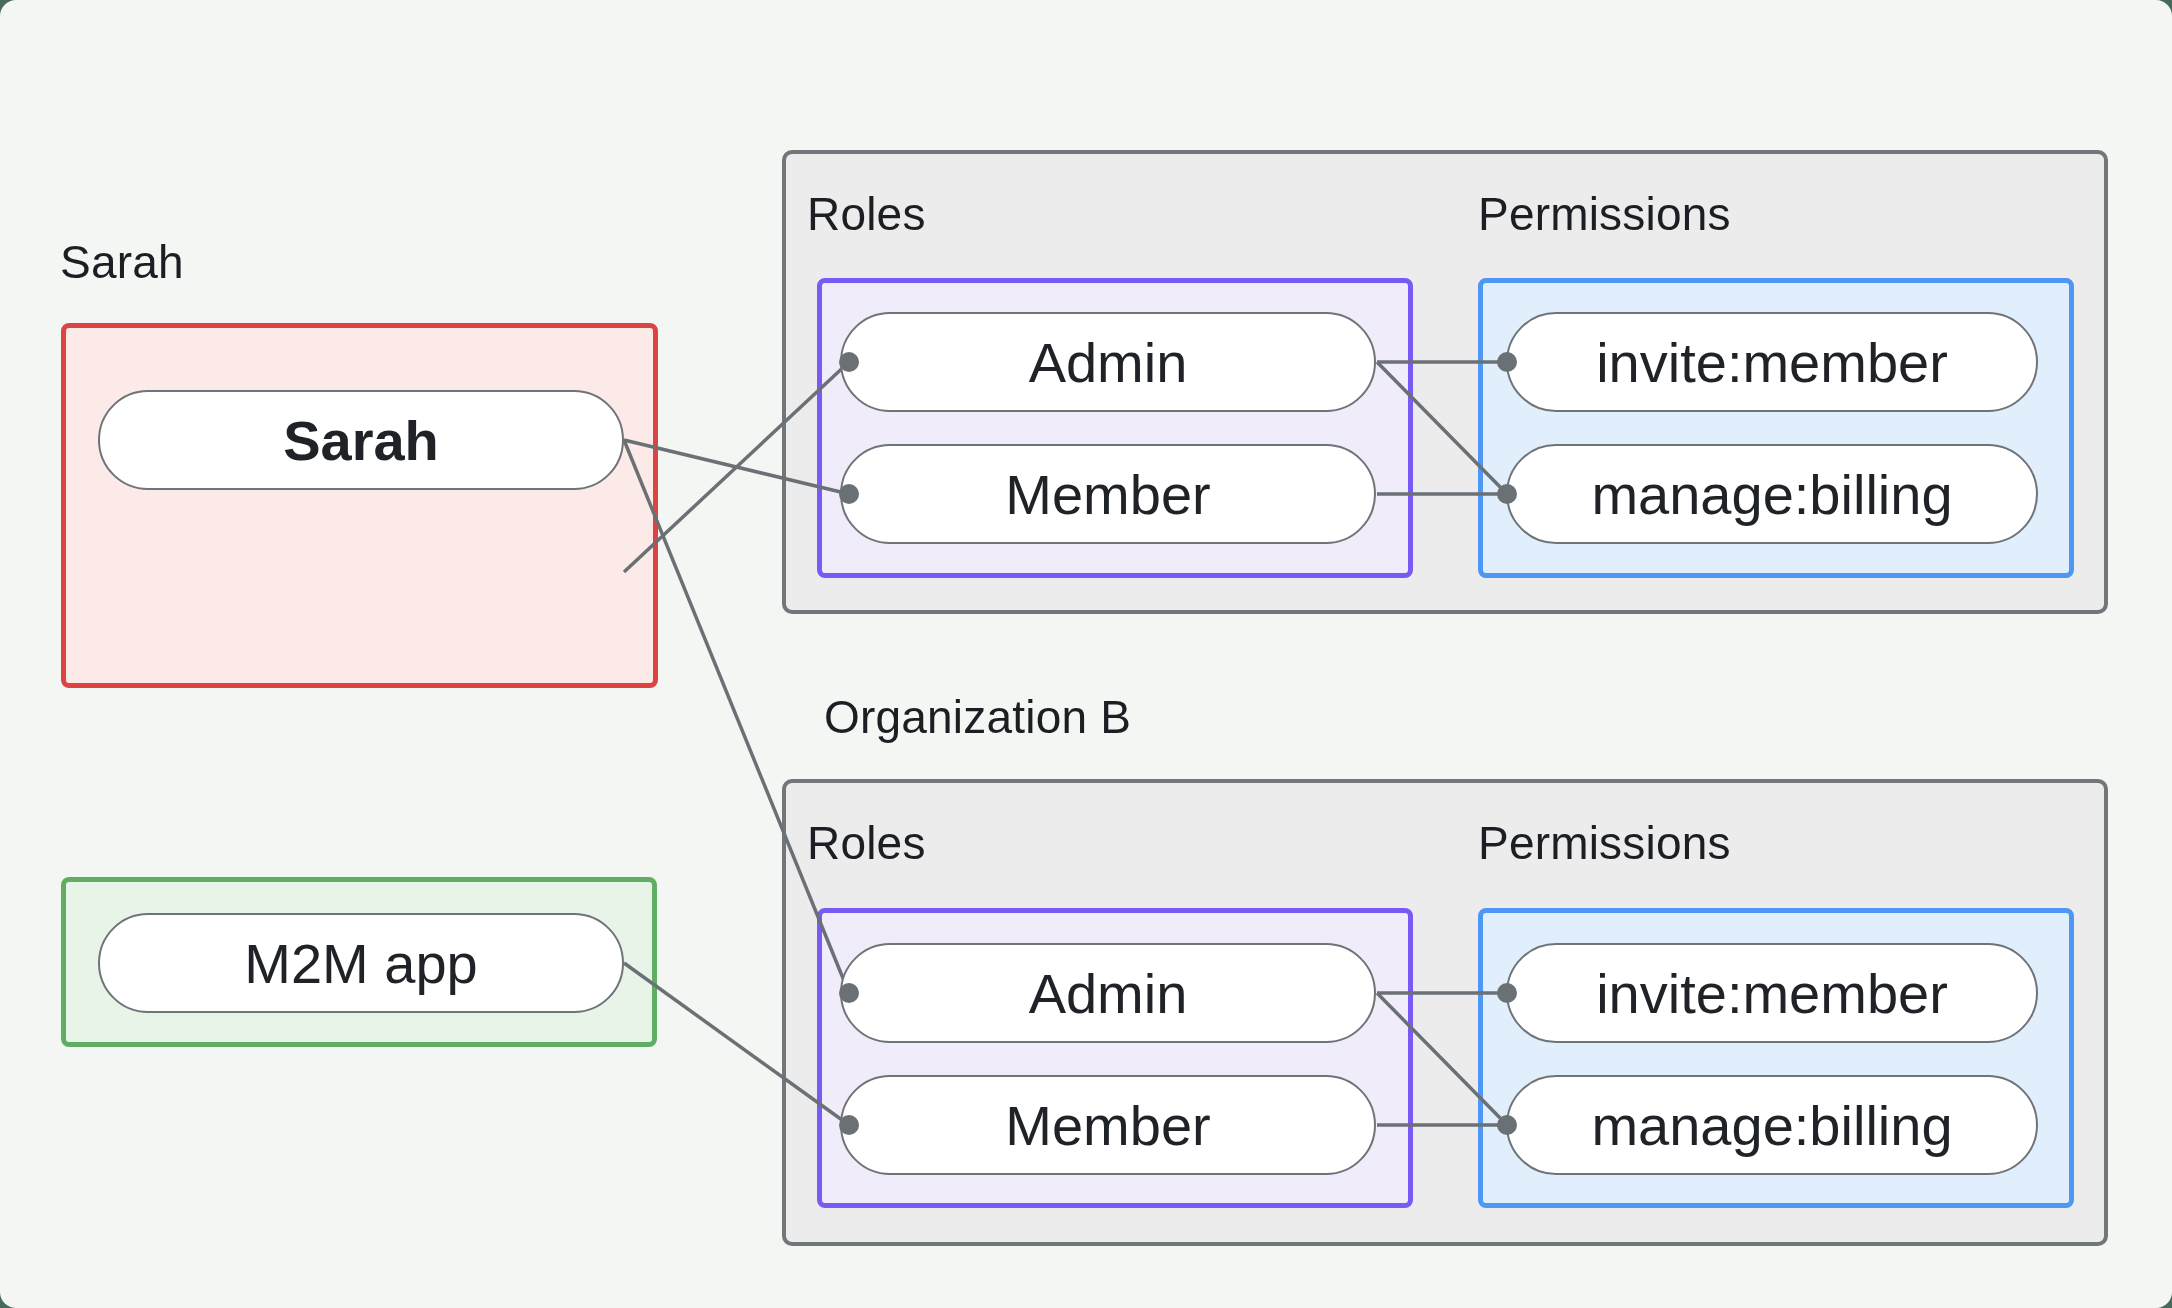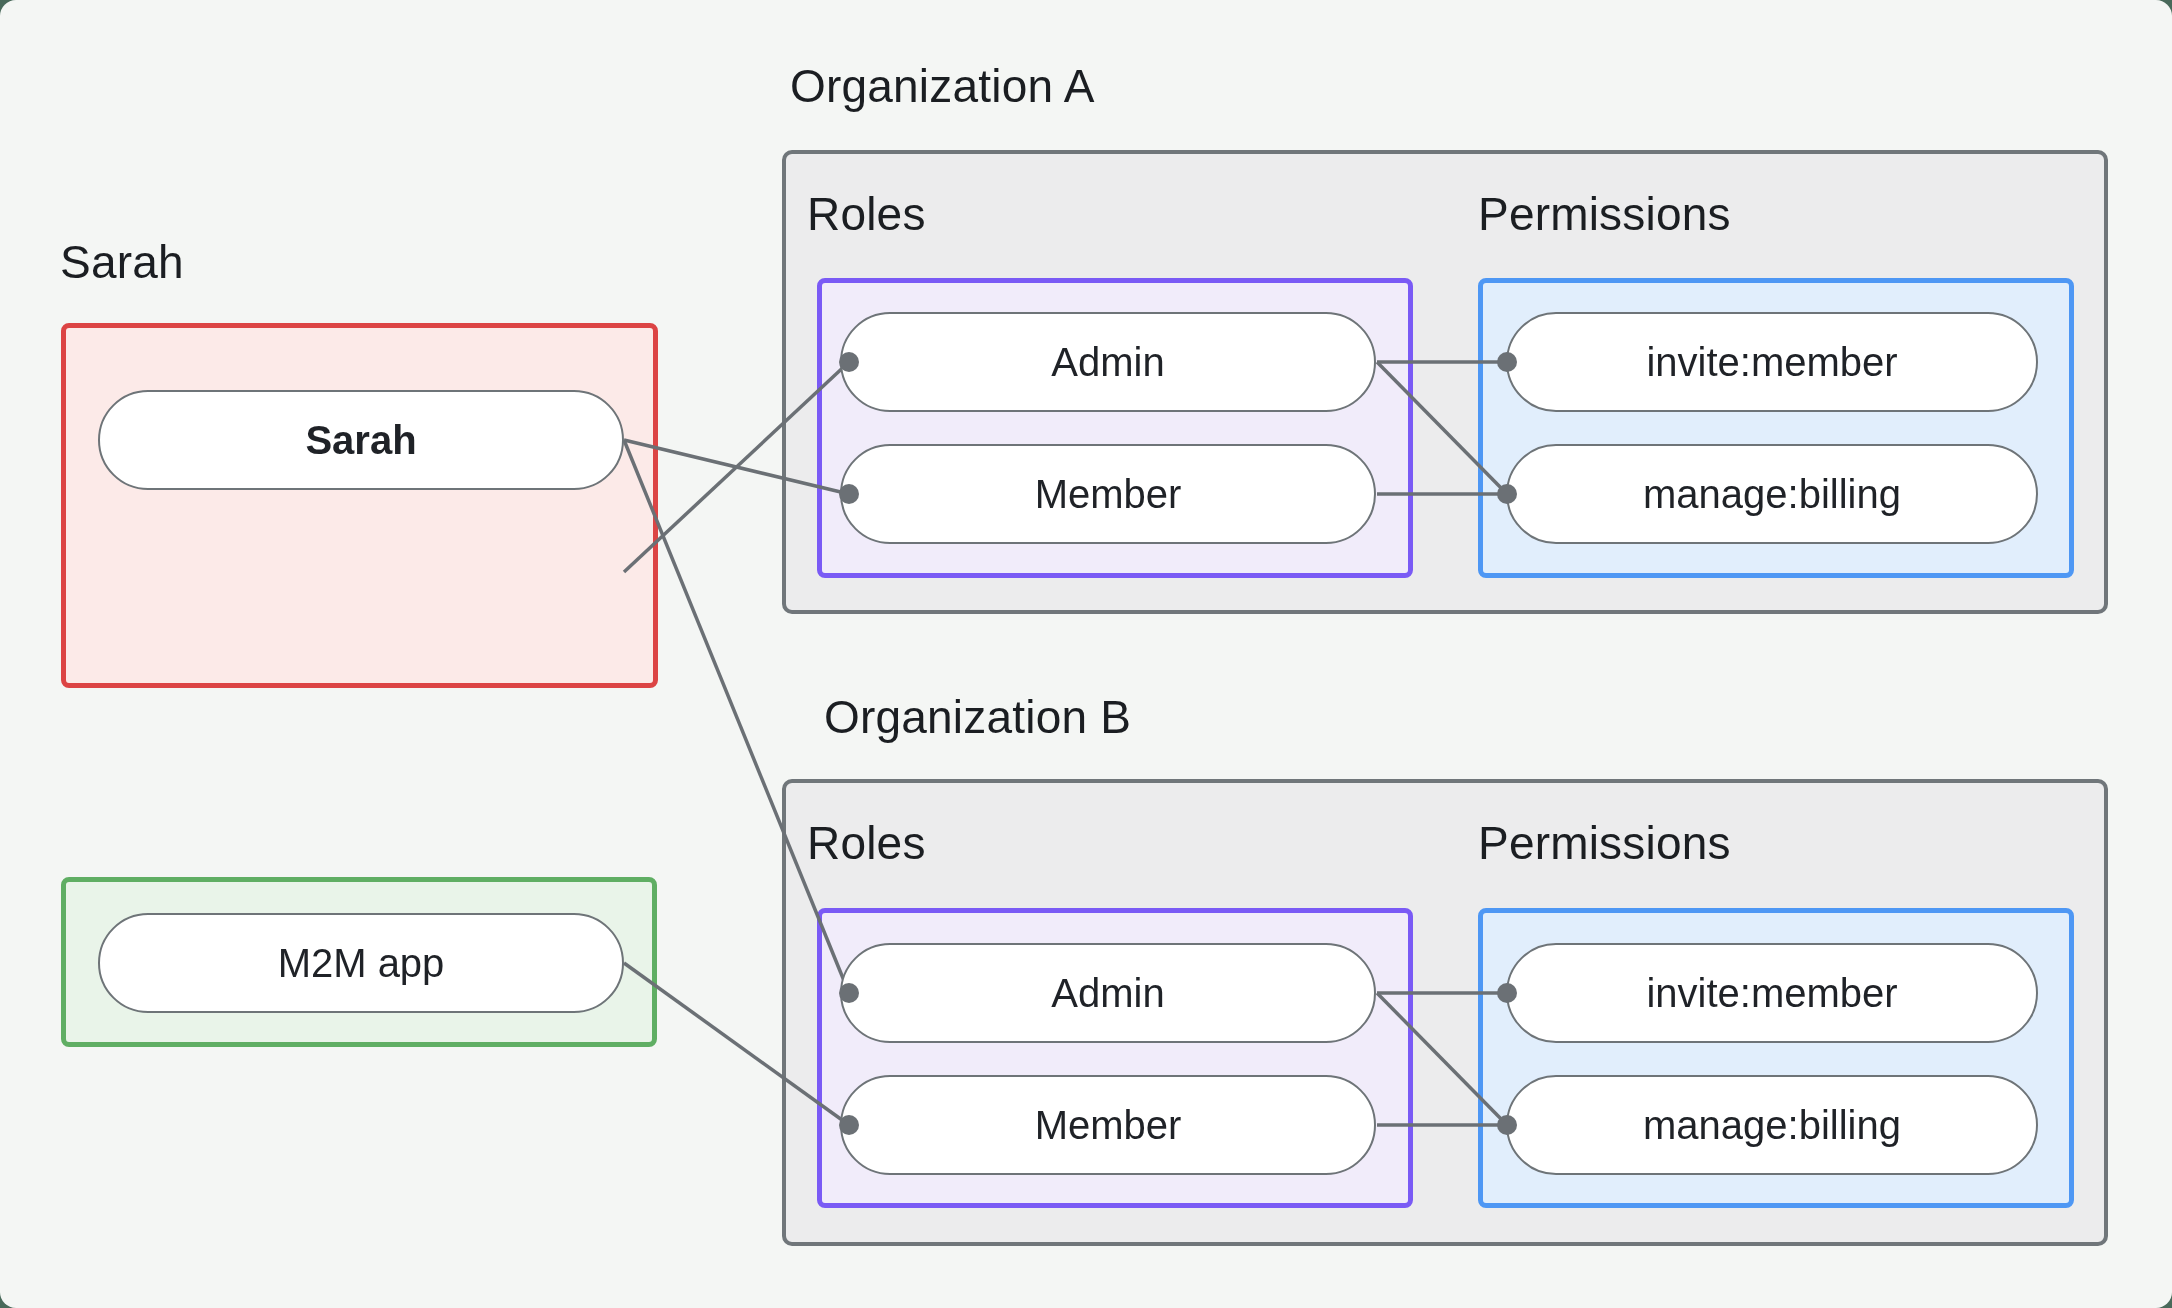--- a/index.html
+++ b/index.html
@@ -27,40 +27,39 @@
     position:absolute;z-index:2;
     font-size:46px;line-height:1.15;color:#1b1e22;
     white-space:nowrap;letter-spacing:0.2px;
   }
 
   .pill{
     position:absolute;z-index:10;box-sizing:border-box;
     height:100px;border-radius:50px;
     background:#ffffff;border:2.5px solid #6e7478;
     display:flex;align-items:center;justify-content:center;
-    font-size:40px;color:#1f2227;white-space:nowrap;
+    font-size:56px;color:#1f2227;white-space:nowrap;
   }
   .pill-user{left:98px;width:526px;}
   .pill-role{left:840px;width:536px;}
   .pill-perm{left:1506px;width:532px;}
 
   #wires{position:absolute;left:0;top:0;z-index:5;}
   .dot{
     position:absolute;z-index:15;
     width:20px;height:20px;border-radius:50%;
     background:#6b7075;
   }
 </style>
 </head>
 <body>
 
 <div id="canvas">
 
   <div class="lbl" style="left:60px;top:236px;">Sarah</div>
-  <div class="lbl" style="left:790px;top:60px;">Organization A</div>
   <div class="lbl" style="left:824px;top:691px;">Organization B</div>
 
   <div class="box users-box" style="left:61px;top:323px;width:597px;height:365px;"></div>
   <div class="box m2m-box" style="left:61px;top:877px;width:596px;height:170px;"></div>
 
   <div class="box org-box" style="left:782px;top:150px;width:1326px;height:464px;"></div>
   <div class="lbl" style="left:807px;top:188px;">Roles</div>
   <div class="lbl" style="left:1478px;top:188px;">Permissions</div>
   <div class="box role-box" style="left:817px;top:278px;width:596px;height:300px;"></div>
   <div class="box perm-box" style="left:1478px;top:278px;width:596px;height:300px;"></div>

